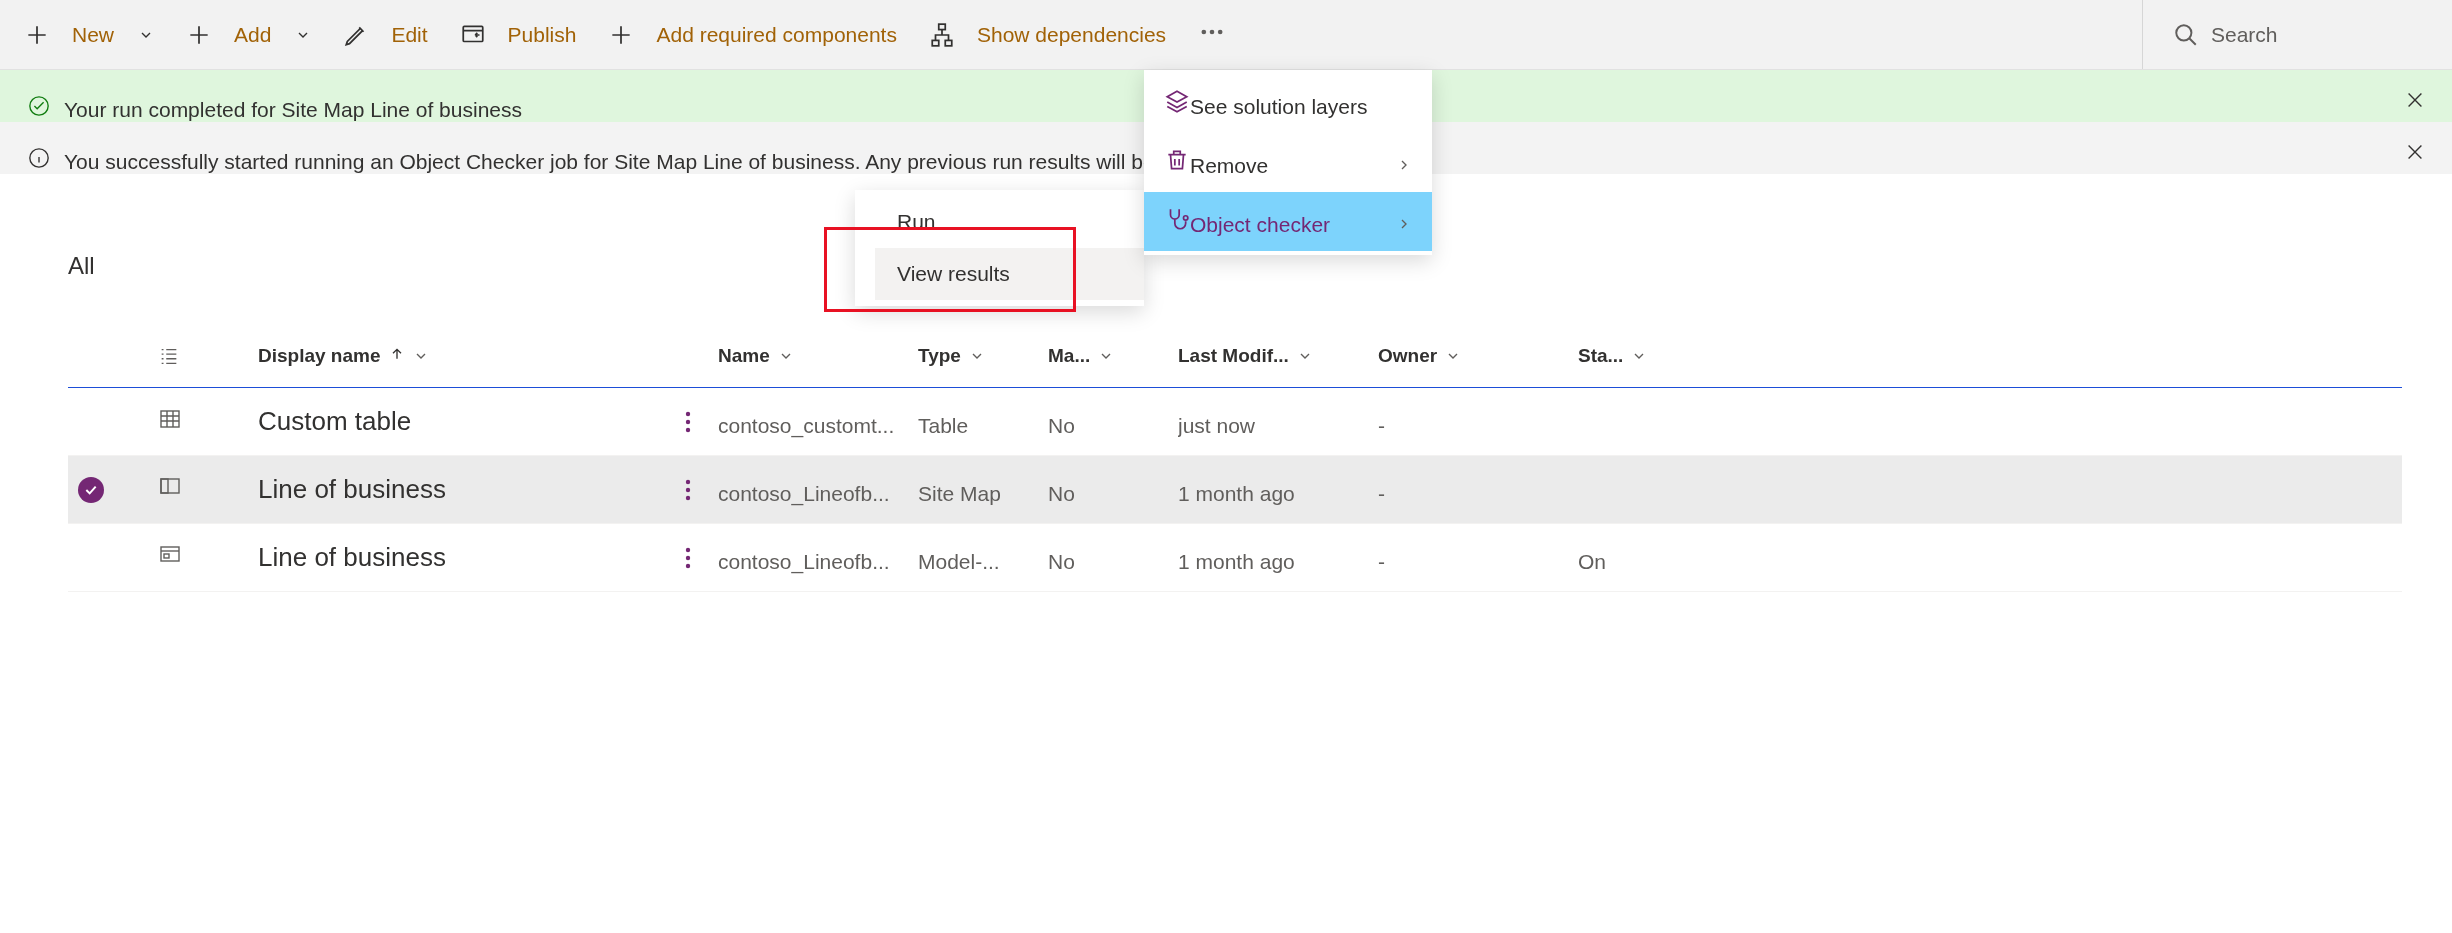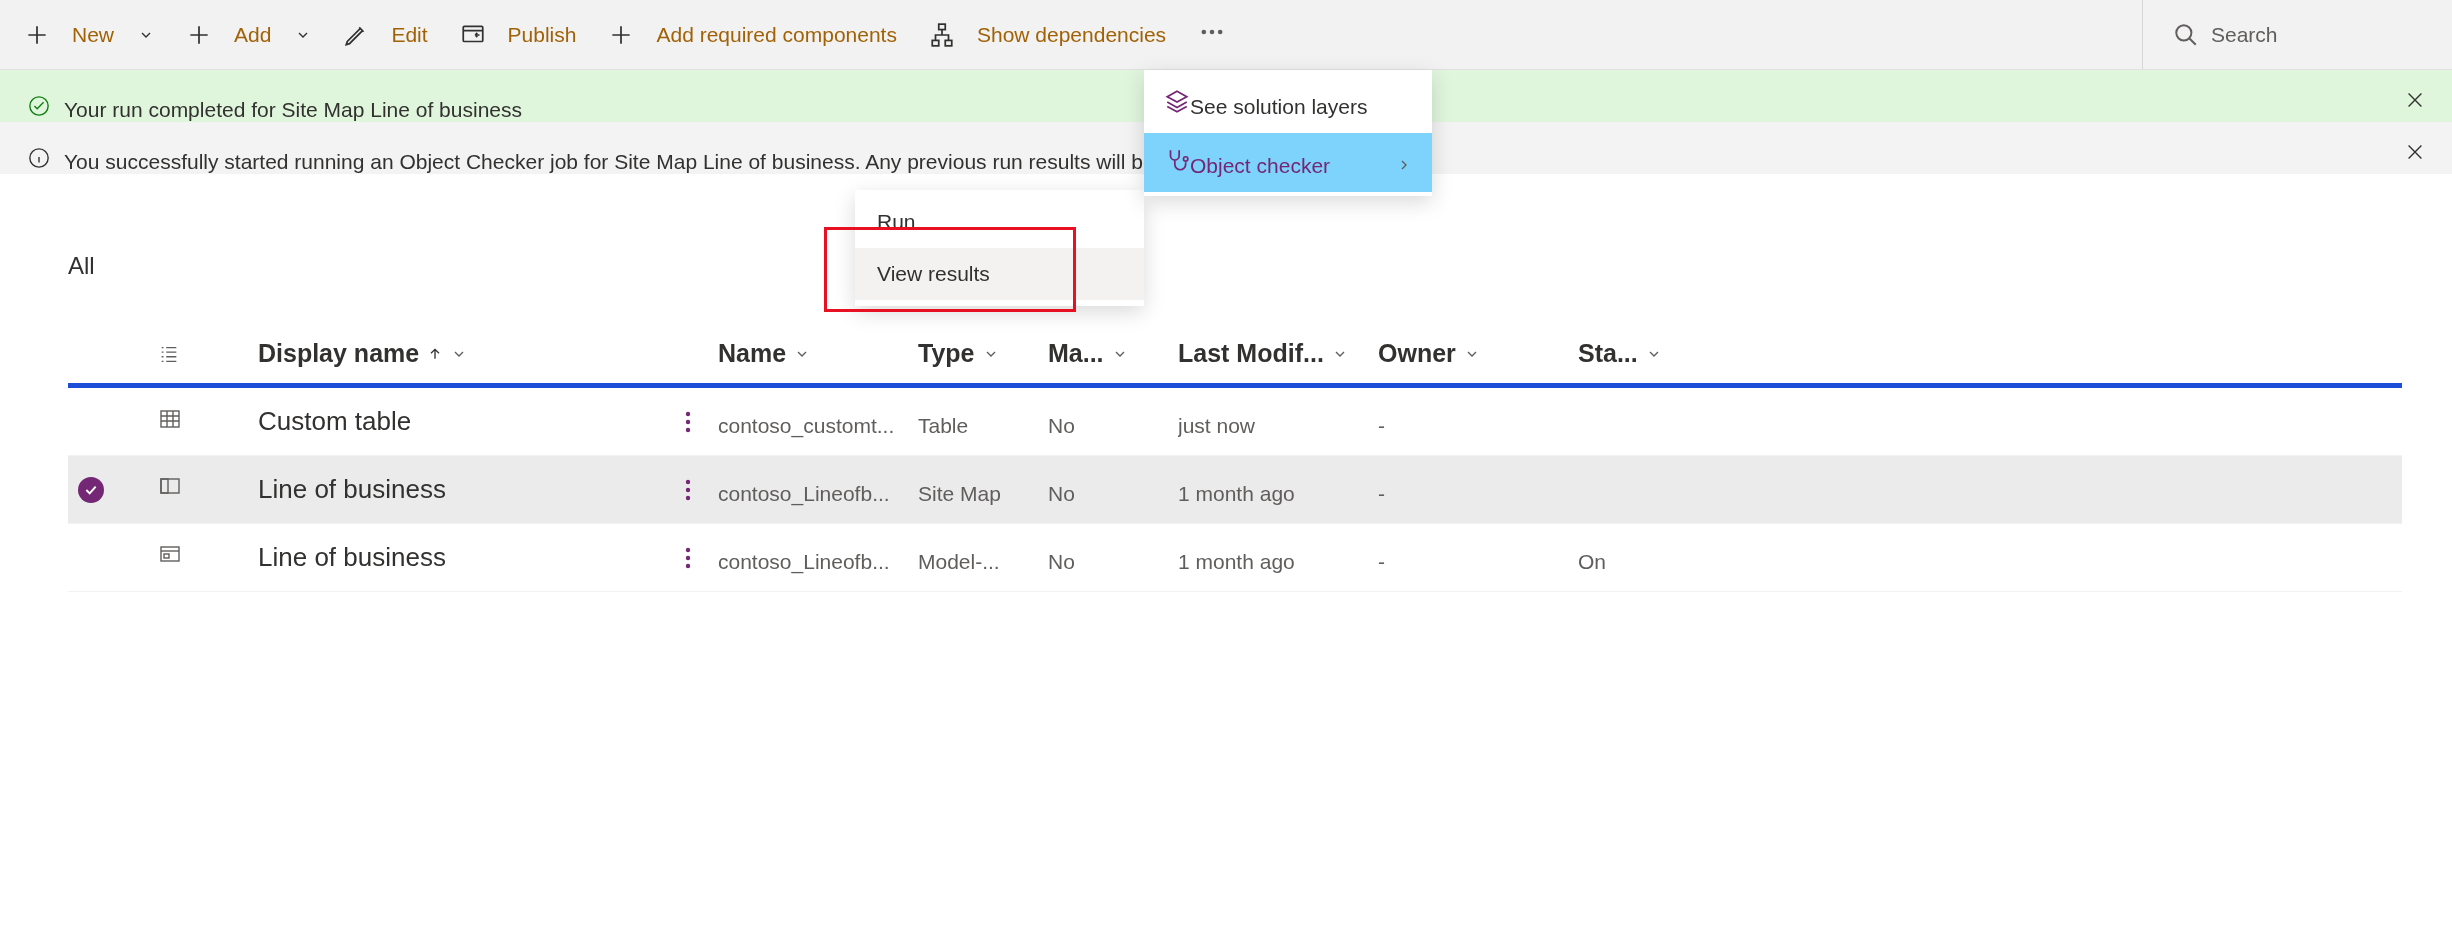--- a/index.html
+++ b/index.html
@@ -108,20 +108,21 @@
     width: 289px;
     background: #fff;
     box-shadow: 0 6px 20px rgba(0,0,0,0.15);
     z-index: 25;
     padding: 6px 0;
   }
   .sub-item {
     padding: 14px 22px;
     font-size: 21px;
     cursor: pointer;
+    margin-left: 20px;
   }
   .sub-item.hovered { background: #f3f2f1; }
   .highlight-box {
     position: absolute;
     top: 227px;
     left: 824px;
     width: 252px;
     height: 85px;
     border: 3px solid #e81123;
     z-index: 26;
@@ -136,23 +137,23 @@
   .tbl { width: 100%; }
   .thead, .trow {
     display: grid;
     grid-template-columns: 80px 100px 400px 60px 200px 130px 130px 200px 200px 160px;
     align-items: center;
     gap: 0;
     padding: 0 10px;
     min-height: 64px;
   }
   .thead {
-    border-bottom: 5px solid #1d4ed8;
+    border-bottom: 1px solid #1d4ed8;
     font-weight: 600;
-    font-size: 25px;
+    font-size: 19px;
     color: #323130;
   }
   .th { display: flex; align-items: center; gap: 8px; cursor: pointer; }
   .th svg { width: 16px; height: 16px; stroke: #605e5c; fill: none; stroke-width: 2;}
   .th .sort-up svg { stroke: #323130; }
   .trow { border-bottom: 1px solid #f3f2f1; font-size: 21px; min-height: 68px;}
   .trow.selected { background: #ebebeb; }
   .row-check {
     width: 26px; height: 26px; border-radius: 50%;
     display: flex; align-items: center; justify-content: center;
@@ -268,20 +269,33 @@
 
 <div class="ctx-menu">
   <div class="ctx-item">
     <span class="purple">
       <svg viewBox="0 0 24 24" stroke="#742774">
           <path d="M12 3l9 5-9 5-9-5 9-5zM3 13l9 5 9-5M3 17l9 5 9-5"></path>
         </svg>
     </span>
     <span>See solution layers</span>
   </div>
+  <div class="ctx-item">
+    <span class="purple">
+      <svg viewBox="0 0 24 24" stroke="#742774">
+          <path d="M4 7h16M9 7V4h6v3M6 7l1 13h10l1-13M10 11v6M14 11v6"></path>
+        </svg>
+    </span>
+    <span>Remove</span>
+    <span class="chev-right">
+      <svg viewBox="0 0 24 24">
+          <path d="M9 6l6 6-6 6"></path>
+        </svg>
+    </span>
+  </div>
   <div class="ctx-item hovered">
     <span class="purple">
       <svg viewBox="0 0 24 24" stroke="#742774">
           <path d="M6 3v5a4 4 0 008 0V3M10 12v4a5 5 0 0010 0v-2"></path>
           <circle cx="20" cy="11" r="2"></circle>
         </svg>
     </span>
     <span class="purple-text">Object checker</span>
     <span class="chev-right">
       <svg viewBox="0 0 24 24">

